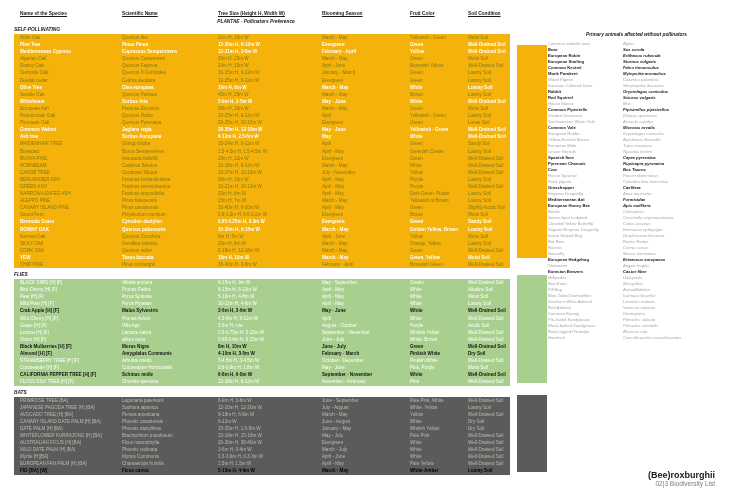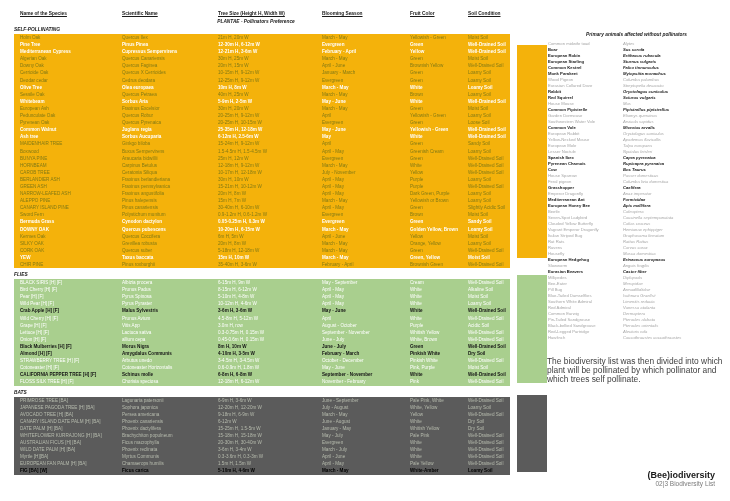--- a/index.html
+++ b/index.html
@@ -747,20 +747,19 @@
       <div class="arow">
         <span class="an">Red-Legged Partridge</span>
         <span class="as">Alectoris rufa</span>
       </div>
       <div class="arow">
         <span class="an">Hawfinch</span>
         <span class="as">Coccothraustes coccothraustes</span>
       </div>
     </div>
 
-  <p class="para" id="para1">The biodiversity list was then divided into which plant will be pollinated by which pollinator and which trees self pollinate.</p>
 
   <div class="footer">
-    <div class="brand">(Bee)iodiversity</div>
+    <div class="brand">(Bee)roxburghii</div>
     <div class="pageno">02|3 Biodiversity List</div>
   </div>
 
 </div>
 
 </body></html>

